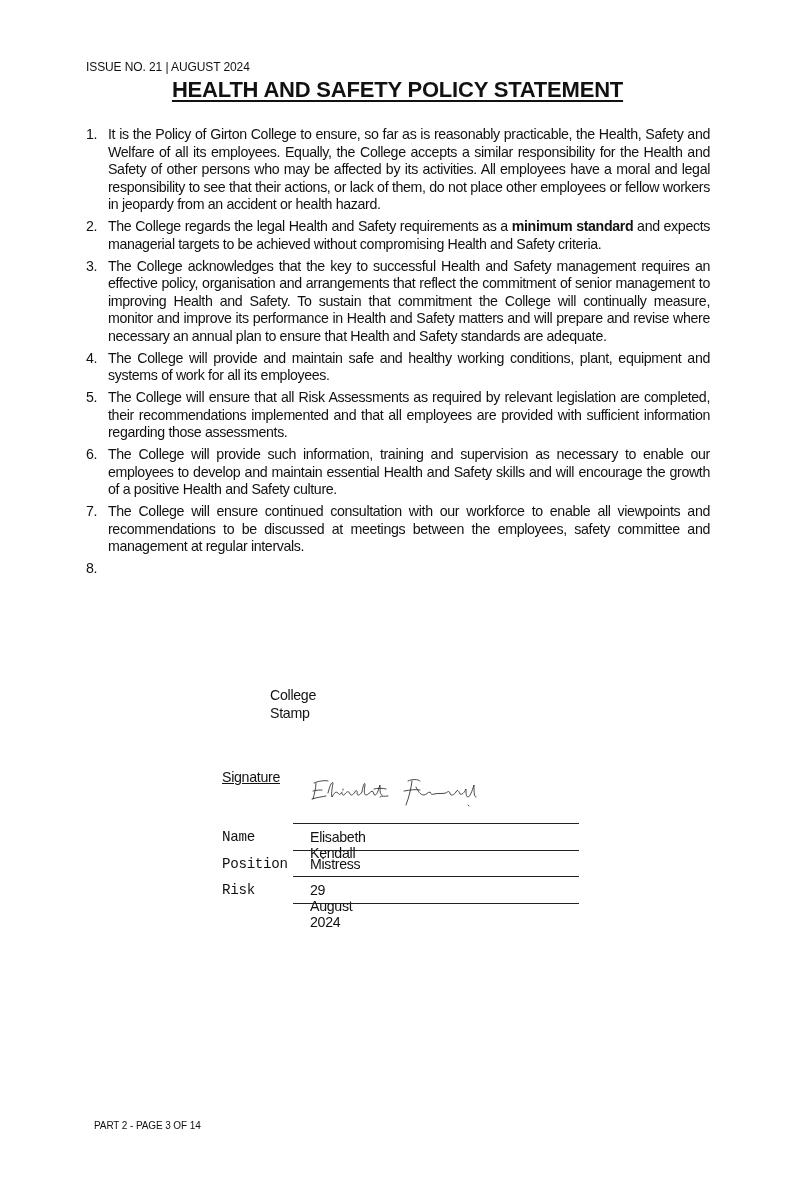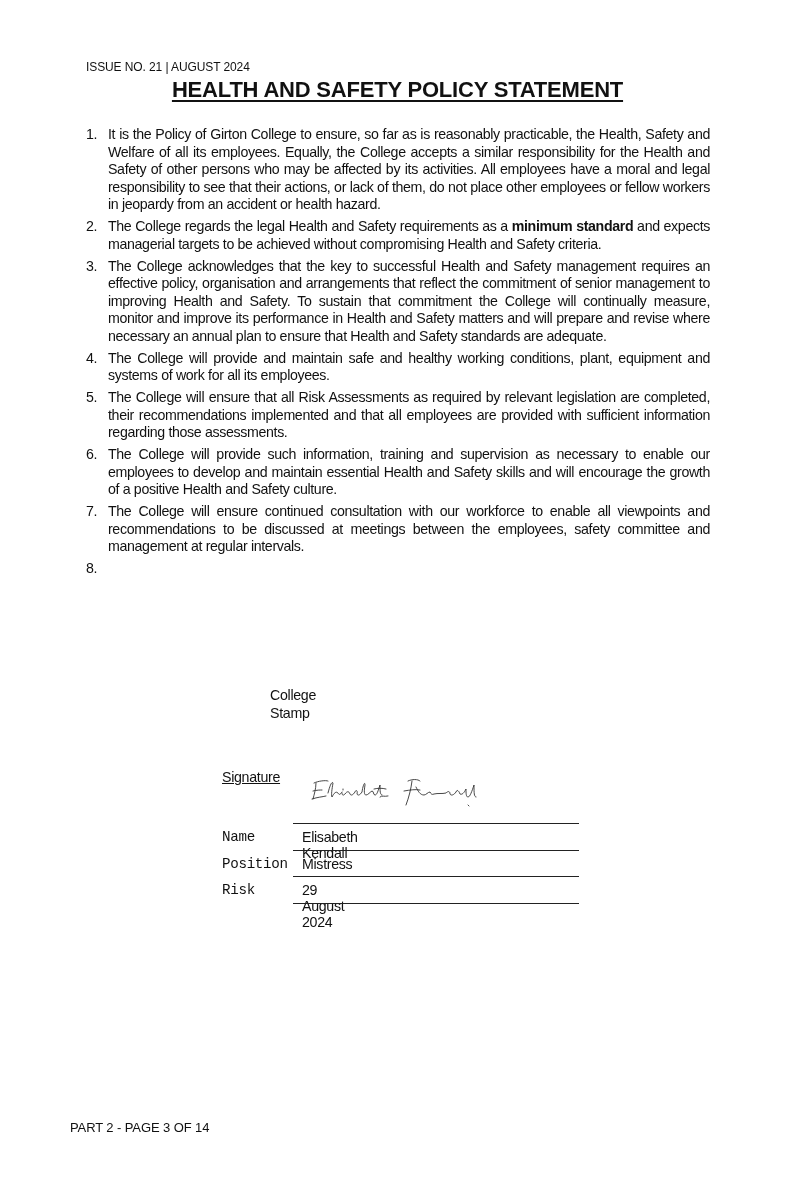--- a/index.html
+++ b/index.html
@@ -10,23 +10,23 @@
     ol.policy li { position: relative; padding-left: 22px; font-size: 14.2px; line-height: 17.5px; text-align: justify; margin-bottom: 4.5px; letter-spacing: -0.35px; }
     ol.policy li .num { position: absolute; left: 0; top: 0; }
     ol.policy li b { font-weight: bold; }
     .sigblock { position: absolute; left: 222px; top: 687px; font-size: 14.2px; letter-spacing: -0.3px; }
     .stamp-label { position: absolute; left: 0; top: 0; line-height: 17.5px; width: 80px; margin-left: 48px; }
     .sig-label { position: absolute; left: 0; top: 82px; text-decoration: underline; }
     .sig-svg { position: absolute; left: 86px; top: 88px; }
     .details { position: absolute; left: 0; top: 136px; }
     .row { position: relative; height: 26.5px; }
     .row .lbl { position: absolute; left: 0; top: 6px; font-family: Liberation Mono, monospace; }
-    .row .val { position: absolute; left: 80px; top: 6px; }
+    .row .val { position: absolute; left: 88px; top: 6px; }
     .rule { position: absolute; left: 71px; width: 286px; height: 0; border-top: 1.3px solid #222; }
-    .footer { position: absolute; left: 70px; top: 1120px; font-size: 13px; letter-spacing: -0.1px; }
+    .footer { position: absolute; left: 94px; top: 1120px; font-size: 10px; letter-spacing: -0.1px; }
   </style>
 </head>
 <body>
 
 <div class="issue">ISSUE NO. 21 | AUGUST 2024</div>
 <div class="title">HEALTH AND SAFETY POLICY STATEMENT</div>
 
 <ol class="policy">
   <li><span class="num">1.</span><span>It is the Policy of Girton College to ensure, so far as is reasonably practicable, the Health, Safety and Welfare of all its employees.  Equally, the College accepts a similar responsibility for the Health and Safety of other persons who may be affected by its activities.  All employees have a moral and legal responsibility to see that their actions, or lack of them, do not place other employees or fellow workers in jeopardy from an accident or health hazard.</span></li>
   <li><span class="num">2.</span><span>The College regards the legal Health and Safety requirements as a </span><b>minimum standard</b><span> and expects managerial targets to be achieved without compromising Health and Safety criteria.</span></li>

